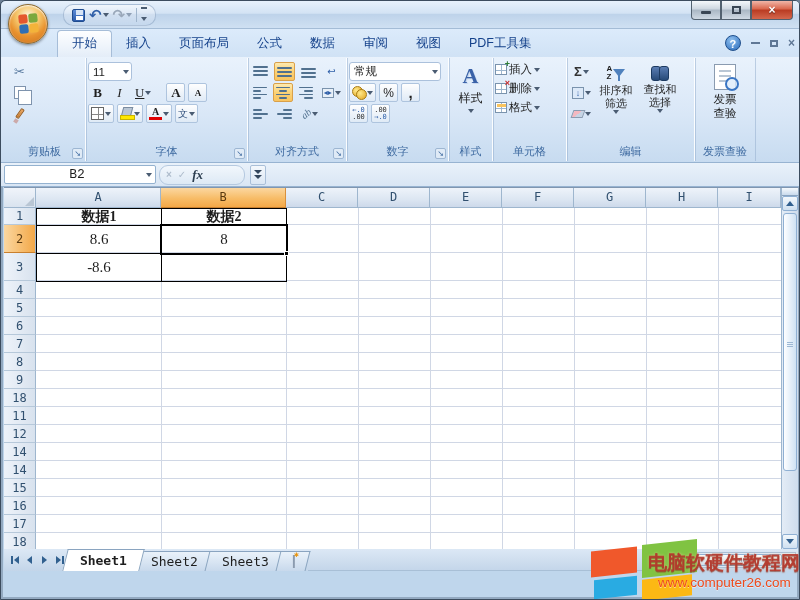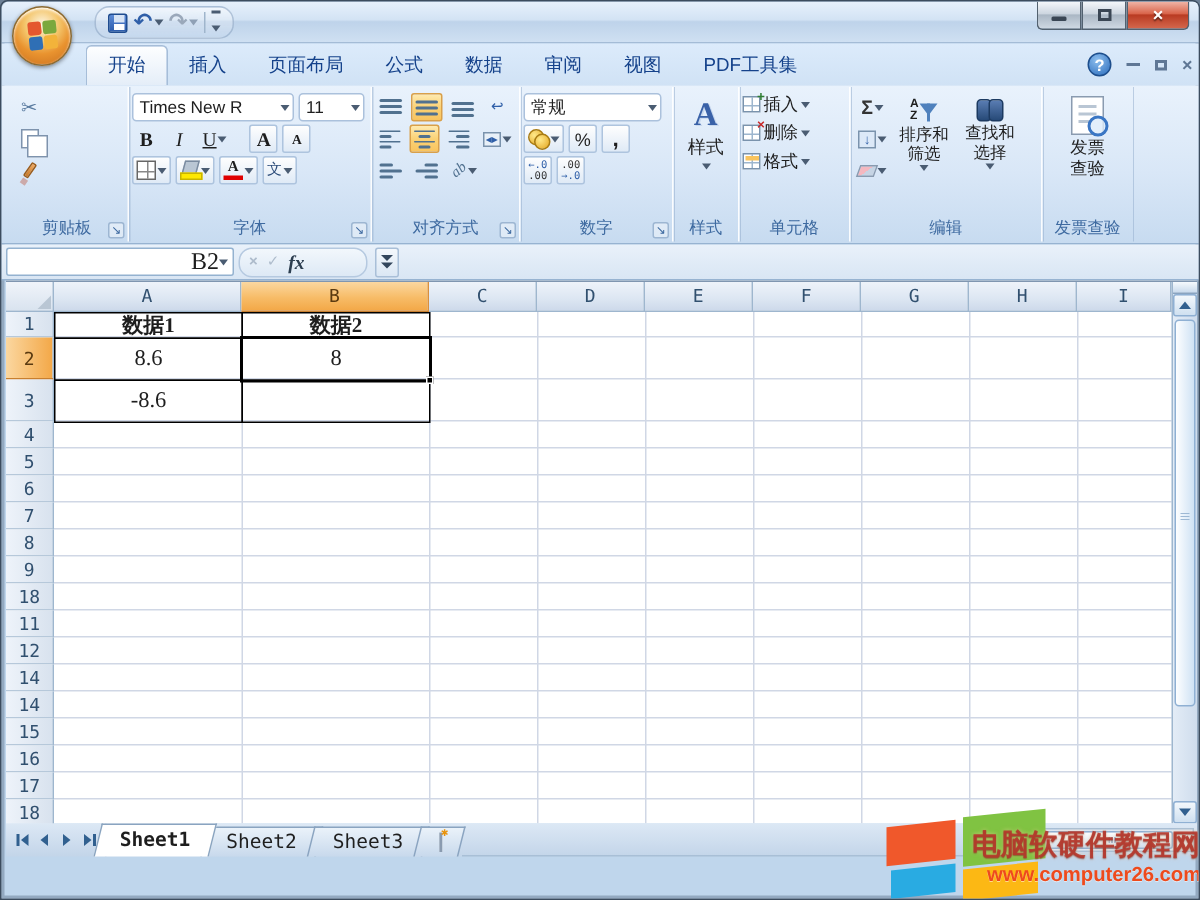--- a/index.html
+++ b/index.html
@@ -118,21 +118,21 @@
 .icon-binoc::before,.icon-binoc::after{content:"";position:absolute;top:0;width:8px;height:13px;background:linear-gradient(#5a7db3,#274a78);border-radius:3px;border:1px solid #1c3a61}
 .icon-binoc::after{right:0}
 
 .g-invoice{width:60px;border-right:none}
 .icon-invoice{width:22px;height:26px;background:#fff;border:1px solid #8a9bb0;position:relative;background-image:linear-gradient(#b9c6d4,#b9c6d4),linear-gradient(#b9c6d4,#b9c6d4),linear-gradient(#b9c6d4,#b9c6d4);background-size:12px 2px,12px 2px,8px 2px;background-position:4px 5px,4px 10px,4px 15px;background-repeat:no-repeat}
 .icon-invoice::after{content:"";position:absolute;right:-4px;bottom:-2px;width:10px;height:10px;border:2px solid #3a76c4;border-radius:50%;background:rgba(220,235,250,.8)}
 .twoline{font-size:11.5px;line-height:14px;text-align:center;width:26px;word-break:break-all}
 
 .fbar{position:absolute;left:0;top:162px;width:800px;height:24px;background:linear-gradient(180deg,#e9f1fa,#d9e6f4);border-bottom:1px solid #97b3d1;display:flex;align-items:center;padding:2px 3px}
 .namebox{width:152px;height:19px;background:#fff;border:1px solid #94b2d0;border-radius:2px;display:flex;align-items:center;padding:0 3px;cursor:text}
-.namebox .nv{flex:1;text-align:right;font-family:Liberation Serif, serif;font-size:16px}
+.namebox .nv{flex:1;text-align:center;font-family:Liberation Mono, monospace;font-size:13px}
 .fxzone{width:86px;height:20px;display:flex;align-items:center;gap:6px;padding:0 6px;background:linear-gradient(180deg,#f2f7fc,#dde9f5);border:1px solid #b5c9e0;border-radius:9px;margin:0 3px}
 .fxgray{color:#aebccc;font-size:10px;font-weight:bold}
 .fxit{font-family:"Liberation Serif",serif;font-style:italic;font-weight:bold;font-size:13px;color:#2c3e50}
 .fvalue{flex:1;height:20px;background:#fff;border:1px solid #94b2d0;border-left:none;display:flex;align-items:center;padding:0 6px;font-family:"DejaVu Sans Mono",monospace;font-size:13px;cursor:text}
 .fexpand{width:16px;height:20px;margin-left:2px;border:1px solid #a9bfd8;border-radius:2px;background:linear-gradient(#f4f8fc,#dbe7f4);display:flex;flex-direction:column;align-items:center;justify-content:center;gap:1px;cursor:pointer}
 .chev{width:0;height:0;border-left:4px solid transparent;border-right:4px solid transparent;border-top:4px solid #33465c}
 
 .grid{position:absolute;left:3px;top:186px;width:794px;height:362px;background:#fff;border-top:1px solid #8096b0;overflow:hidden}
 .colhead-row{display:flex;height:20px;margin-right:17px}
 .corner{width:32px;background:linear-gradient(180deg,#f0f4fa,#d9e3ef);border-right:1px solid #9eb6ce;border-bottom:1px solid #9eb6ce;position:relative;cursor:pointer}
@@ -203,21 +203,21 @@
 .grip{width:10px;height:10px;position:relative;margin-left:2px}
 .grip::after{content:"";position:absolute;right:0;bottom:0;width:2px;height:2px;background:#7a93ad;box-shadow:-4px 0 #7a93ad,0 -4px #7a93ad,-8px 0 #cdd9e6,-4px -4px #cdd9e6,0 -8px #cdd9e6}
 
 .watermark{position:absolute;left:585px;top:538px;width:215px;height:62px;z-index:50;pointer-events:none}
 .wm-sq{position:absolute;transform:skewY(-6deg)}
 .wm-o{left:5px;top:10px;width:46px;height:26px;background:#f0582b}
 .wm-g{left:56px;top:3px;width:55px;height:33px;background:#80c342}
 .wm-b{left:8px;top:39px;width:43px;height:19px;background:#29abe2}
 .wm-y{left:56px;top:38px;width:50px;height:21px;background:#fcb814}
 .wm-site{position:absolute;left:62px;top:11px;width:160px;font-size:19px;font-weight:bold;color:rgba(181,53,42,.88);text-shadow:0 1px 1px rgba(110,20,10,.55),0 0 3px rgba(255,210,160,.6);white-space:nowrap;letter-spacing:0}
-.wm-url{position:absolute;left:72px;top:36px;font-size:13.5px;font-weight:bold;color:#ee4a1c;text-shadow:0 1px 0 rgba(255,255,255,.5);white-space:nowrap}
+.wm-url{position:absolute;left:72px;top:36px;font-size:13.5px;font-weight:normal;color:#ee4a1c;text-shadow:0 1px 0 rgba(255,255,255,.5);white-space:nowrap}
 </style>
 </head>
 <body>
 
 <div class="window">
 
   <div class="titlebar">
     <div class="qat">
       <span class="qat-btn">
           <span class="icon-floppy"></span>
@@ -289,24 +289,20 @@
               <span class="icon-brush"></span>
             </span>
         </div>
       </div>
       <div class="grp-label">剪贴板</div>
       <div class="launcher">↘</div>
     </div>
 
     <div class="grp g-font">
       <div class="minirow">
-        <div class="combo" style="width:108px">
-            <span class="cv">Times New R</span>
-            <span class="dd"></span>
-          </div>
         <div class="combo" style="width:44px">
             <span class="cv">11</span>
             <span class="dd"></span>
           </div>
       </div>
       <div class="minirow">
         <span class="sbtn">
             <span class="serifB">B</span>
           </span>
         <span class="sbtn">

